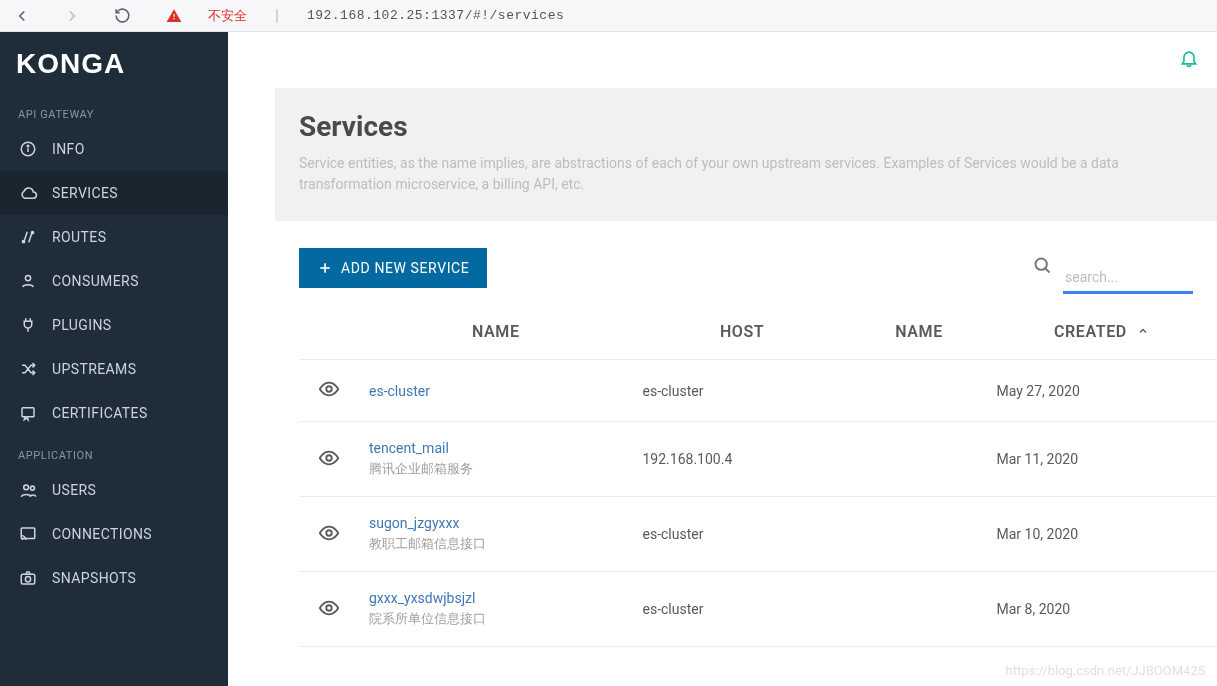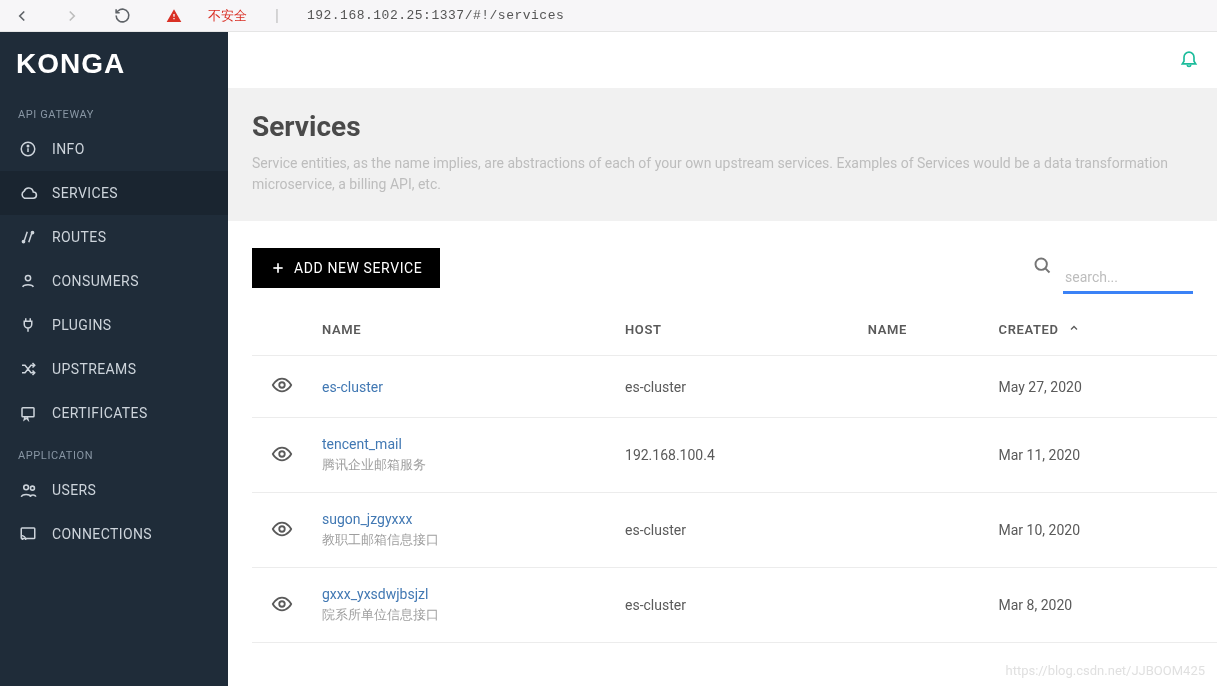--- a/index.html
+++ b/index.html
@@ -7,47 +7,47 @@
 
     .browser-bar { height: 32px; background: #f7f6f8; display: flex; align-items: center; padding: 0 8px; gap: 22px; border-bottom: 1px solid #e5e5e5; }
     .nav-arrow { width: 28px; height: 28px; display: flex; align-items: center; justify-content: center; color: #5f6368; cursor: pointer; }
     .nav-arrow.disabled { color: #bdbdbd; }
     .reload-icon { width: 28px; height: 28px; display: flex; align-items: center; justify-content: center; color: #5f6368; cursor: pointer; }
     .warn-icon { color: #d93025; margin-left: 8px; display: flex; align-items: center; }
     .insecure-text { color: #d93025; font-size: 13px; margin-left: 4px; }
     .url-sep { color: #c0c0c0; margin: 0 6px; }
     .url-text { font-family: "Courier New", monospace; font-size: 13px; color: #555; letter-spacing: 0.5px; }
 
-    .app { display: flex; height: calc(100% - 32px); }
+    .app { display: flex; height: calc(100% - 32px); gap: 47px; }
     .sidebar { width: 228px; background: #1f2c39; color: #cdd4db; display: flex; flex-direction: column; padding-top: 8px; }
     .logo { padding: 8px 16px 14px; }
     .logo-text { color: #fff; font-size: 28px; font-weight: 900; letter-spacing: 1px; font-family: Arial, sans-serif; }
 
     .nav-item { display: flex; align-items: center; padding: 12px 18px; gap: 14px; cursor: pointer; font-size: 14px; letter-spacing: 0.4px; color: #cdd4db; }
     .nav-item.active { background: #1a2530; }
     .nav-icon { width: 20px; height: 20px; display: flex; align-items: center; justify-content: center; color: #cdd4db; }
     .nav-section-header { padding: 14px 18px 6px; font-size: 11px; letter-spacing: 0.6px; color: #8896a4; }
 
     .main { flex: 1; background: #fff; display: flex; flex-direction: column; overflow: hidden; }
     .topbar { height: 56px; display: flex; align-items: center; justify-content: flex-end; padding: 0 18px; }
     .bell-icon { color: #1bbc9b; }
 
     .header-panel { background: #f1f1f1; padding: 22px 24px 26px; margin: 0 0 20px 0; }
     .page-title { font-size: 28px; font-weight: 700; color: #4a4a4a; margin-bottom: 10px; }
     .page-desc { font-size: 14px; color: #bdbdbd; line-height: 1.5; }
 
     .toolbar { display: flex; align-items: center; justify-content: space-between; padding: 0 24px 10px; }
-    .add-btn { background: #000000; color: #fff; border: none; padding: 12px 18px; font-size: 14px; letter-spacing: 0.6px; cursor: pointer; display: flex; align-items: center; gap: 8px; }
+    .add-btn { background: #0369a1; color: #fff; border: none; padding: 12px 18px; font-size: 14px; letter-spacing: 0.6px; cursor: pointer; display: flex; align-items: center; gap: 8px; }
     .search-wrap { display: flex; align-items: center; gap: 10px; }
     .search-icon { color: #757575; }
     .search-input { border: none; border-bottom: 3px solid #3b82f6; padding: 6px 2px; font-size: 14px; width: 130px; color: #555; margin-top: 22px; }
     .search-input::placeholder { color: #bdbdbd; }
 
     .table { width: calc(100% - 24px); border-collapse: collapse; margin-left: 24px; }
-    .table th { text-align: left; padding: 18px 10px; font-size: 13px; letter-spacing: 0.6px; color: #5a5a5a; font-weight: 600; border-bottom: 1px solid #ececec; }
+    .table th { text-align: center; padding: 18px 10px; font-size: 16px; letter-spacing: 0.6px; color: #5a5a5a; font-weight: 600; border-bottom: 1px solid #ececec; }
     .table th:first-child { width: 60px; }
     .table td { padding: 18px 10px; font-size: 14px; color: #5a5a5a; border-bottom: 1px solid #ececec; vertical-align: middle; }
     .eye-cell { width: 60px; text-align: center; }
     .eye-icon { color: #5a5a5a; }
     .svc-name { color: #4178b3; font-size: 14px; }
     .svc-sub { color: #9e9e9e; font-size: 13px; margin-top: 4px; }
     .sort-arrow { margin-left: 6px; color: #5a5a5a; }
 
     .watermark { position: absolute; bottom: 8px; right: 12px; color: #e0e0e0; font-size: 13px; pointer-events: none; }
   </style>
@@ -176,20 +176,30 @@
     <div class="nav-item">
       <span class="nav-icon">
         <svg width="18" height="18" viewBox="0 0 24 24" fill="none" stroke="currentColor" stroke-width="2">
             <rect x="3" y="4" width="18" height="14" rx="1"></rect>
             <path d="M3 14a6 6 0 0 1 6 6M3 18a2 2 0 0 1 2 2"></path>
           </svg>
       </span>
       <span>CONNECTIONS</span>
     </div>
 
+    <div class="nav-item">
+      <span class="nav-icon">
+        <svg width="18" height="18" viewBox="0 0 24 24" fill="none" stroke="currentColor" stroke-width="2">
+            <rect x="3" y="7" width="18" height="13" rx="2"></rect>
+            <circle cx="12" cy="13.5" r="3.5"></circle>
+            <path d="M9 7l1.5-3h3L15 7"></path>
+          </svg>
+      </span>
+      <span>SNAPSHOTS</span>
+    </div>
   </div>
 
   <div class="main">
     <div class="topbar">
       <span class="bell-icon">
         <svg width="20" height="20" viewBox="0 0 24 24" fill="none" stroke="currentColor" stroke-width="2">
             <path d="M18 16v-5a6 6 0 1 0-12 0v5l-2 3h16l-2-3z"></path>
             <path d="M10 20a2 2 0 0 0 4 0"></path>
           </svg>
       </span>

